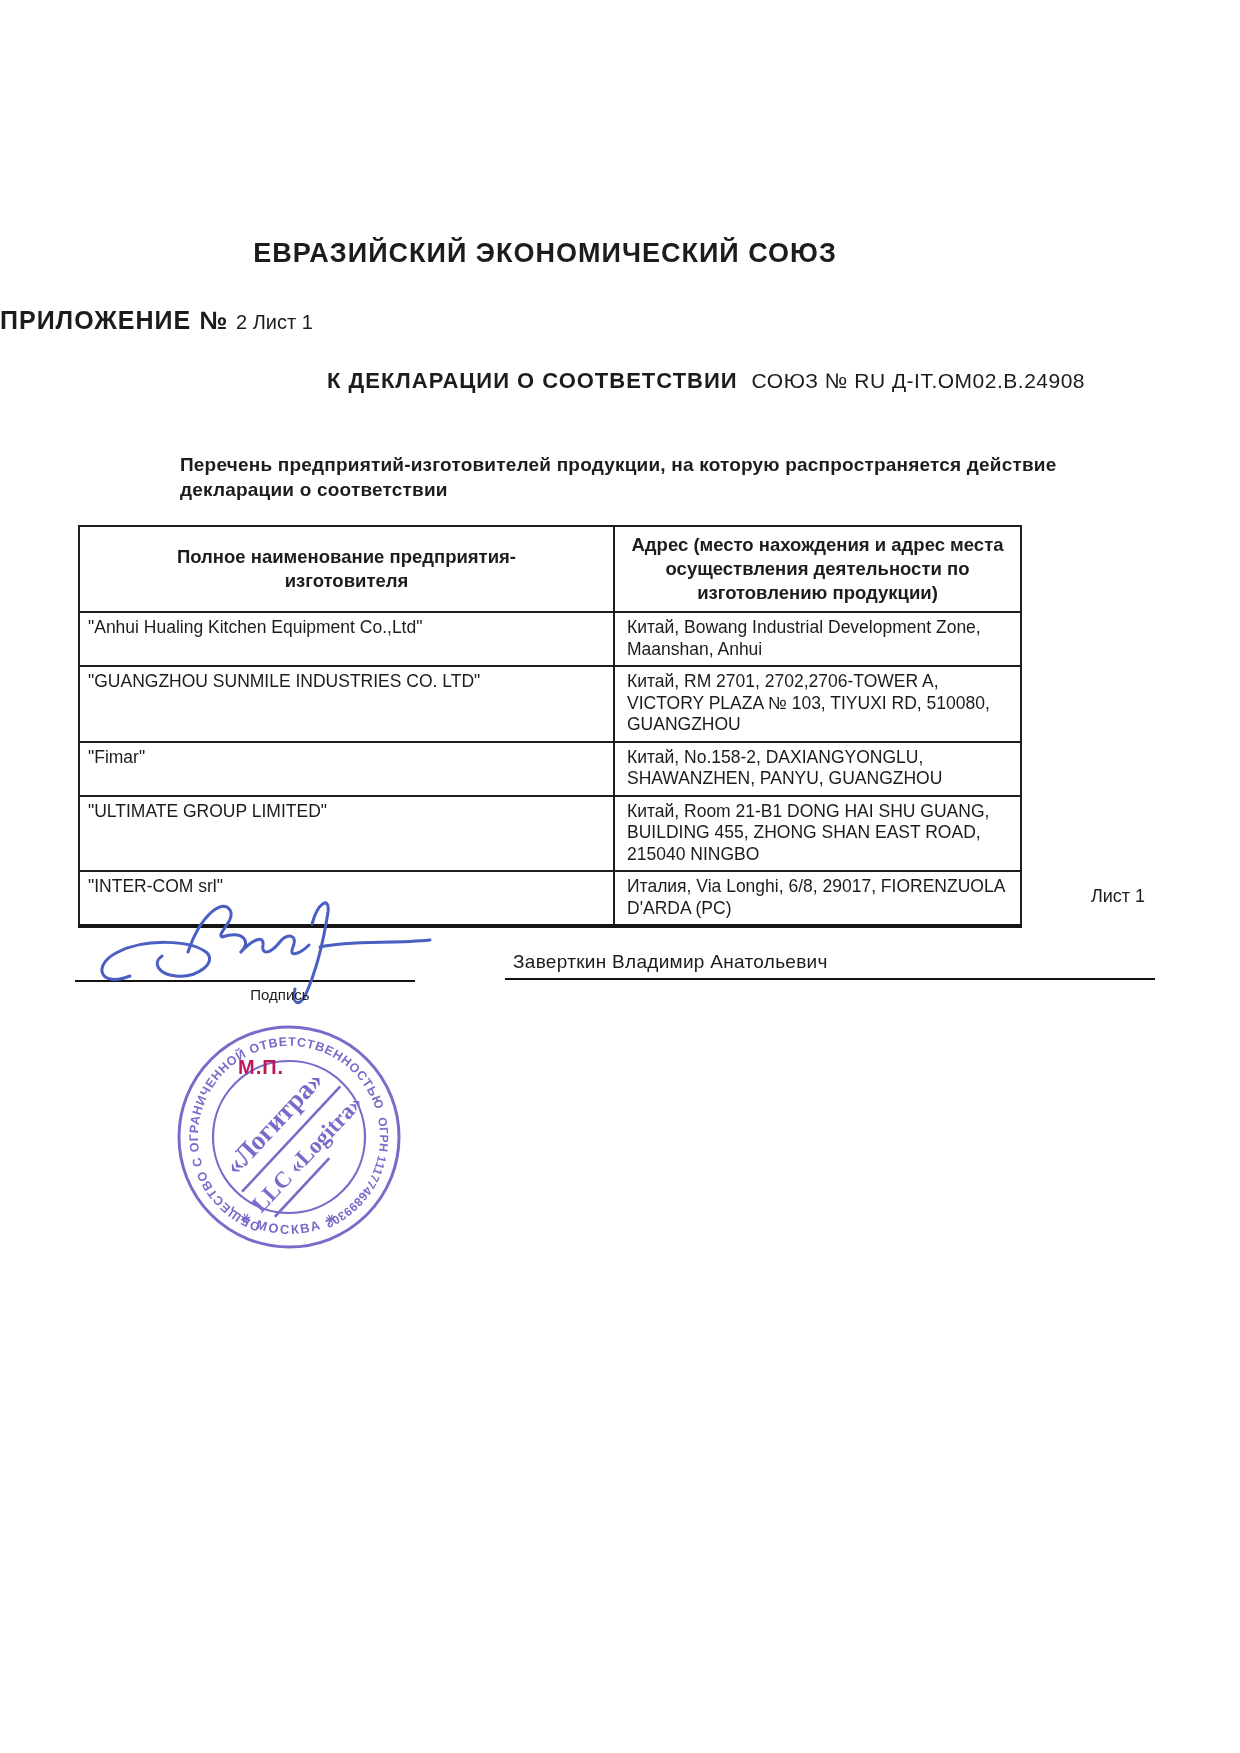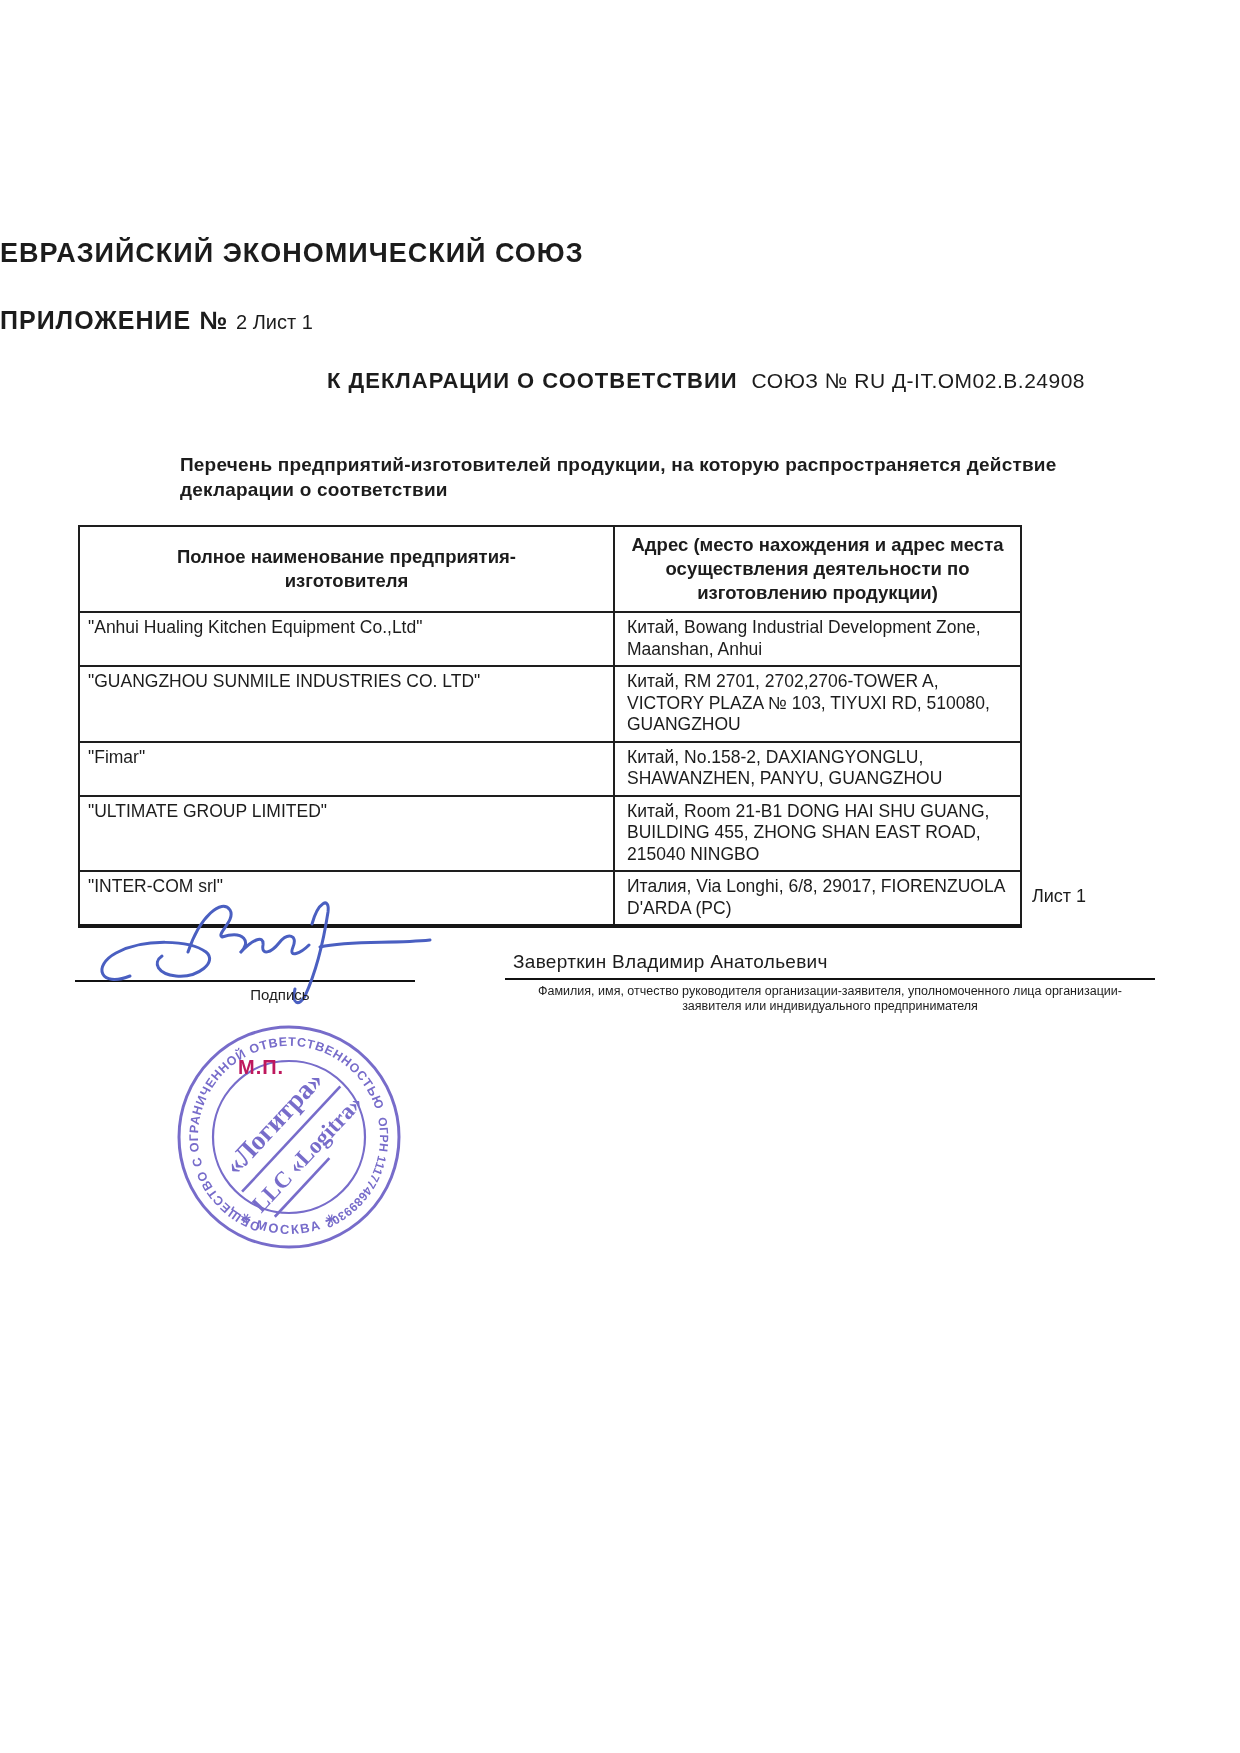--- a/index.html
+++ b/index.html
@@ -10,20 +10,21 @@
     background:#ffffff;
     font-family:"Liberation Sans", sans-serif;
     color:#1c1c1c;
     overflow:hidden;
   }
   .abs{position:absolute;}
 
   
   .title{
     top:238px;left:0;width:1090px;
+    text-align:center;
     font-size:27px;font-weight:bold;letter-spacing:1px;
   }
   .appendix{
     top:306px;left:0;width:1090px;
     white-space:nowrap;
   }
   .appendix .b{font-size:25px;font-weight:bold;letter-spacing:1px;}
   .appendix .r{font-size:20px;margin-left:8px;}
   .declaration{
     top:368px;left:327px;white-space:nowrap;
@@ -61,21 +62,21 @@
   .man-table tr.h-row{height:80px;}
   .man-table tr.r1{height:46px;}
   .man-table tr.r2{height:54px;}
   .man-table tr.r3{height:52px;}
   .man-table tr.r4{height:72px;}
   .man-table tr.r5{height:54px;}
   .man-table tbody tr:last-child td{border-bottom:4px solid #161616;}
 
   .sheet-bottom{
     top:886px;left:1020px;width:125px;
-    text-align:left;font-size:18px;padding-left:12px;
+    text-align:right;font-size:18px;
   }
 
   
   .sig-line{
     top:980px;left:75px;width:340px;height:0;
     border-top:2px solid #111;
   }
   .sig-caption{
     top:986px;left:180px;width:200px;
     text-align:center;font-size:15px;
@@ -178,21 +179,20 @@
       <path d="M38 86 C 8 98, 0 76, 24 63 C 52 48, 98 50, 114 62 C 126 72, 106 88, 84 86 C 66 84, 60 73, 70 66"></path>
       <path d="M96 62 C 108 26, 130 8, 138 20 C 144 30, 124 44, 130 47 C 152 40, 160 52, 148 63 C 160 50, 172 44, 171 55 C 169 66, 179 63, 187 53 C 196 42, 206 45, 201 57 C 196 69, 209 63, 217 55"></path>
       <path d="M220 34 C 226 12, 238 6, 236 22 C 232 48, 224 82, 213 106 C 207 117, 199 114, 203 99"></path>
       <path d="M228 57 C 258 50, 300 54, 338 50"></path>
     </g>
   </svg>
   <div class="abs sig-caption">Подпись</div>
 
   <div class="abs signer-name">Заверткин Владимир Анатольевич</div>
   <div class="abs name-line"></div>
-  <div class="abs signer-caption">Фамилия, имя, отчество руководителя организации-заявителя, уполномоченного лица организации-заявителя или индивидуального предпринимателя</div>
 
   <div class="abs mp-label">М.П.</div>
   <svg class="abs stamp-svg" width="228" height="228" viewBox="0 0 228 228">
     <defs>
       <path id="arcRing" d="M85.9 200.5 A91 91 0 1 1 199.5 82.9"></path>
       <path id="arcOgrn" d="M203 95.1 A91 91 0 0 1 145.1 199.5"></path>
       <path id="arcCity" d="M58.4 193.5 A97 97 0 0 0 169.6 193.5"></path>
     </defs>
     <g fill="none" stroke="#6c60c6">
       <circle cx="114" cy="114" r="110" stroke-width="3"></circle>

